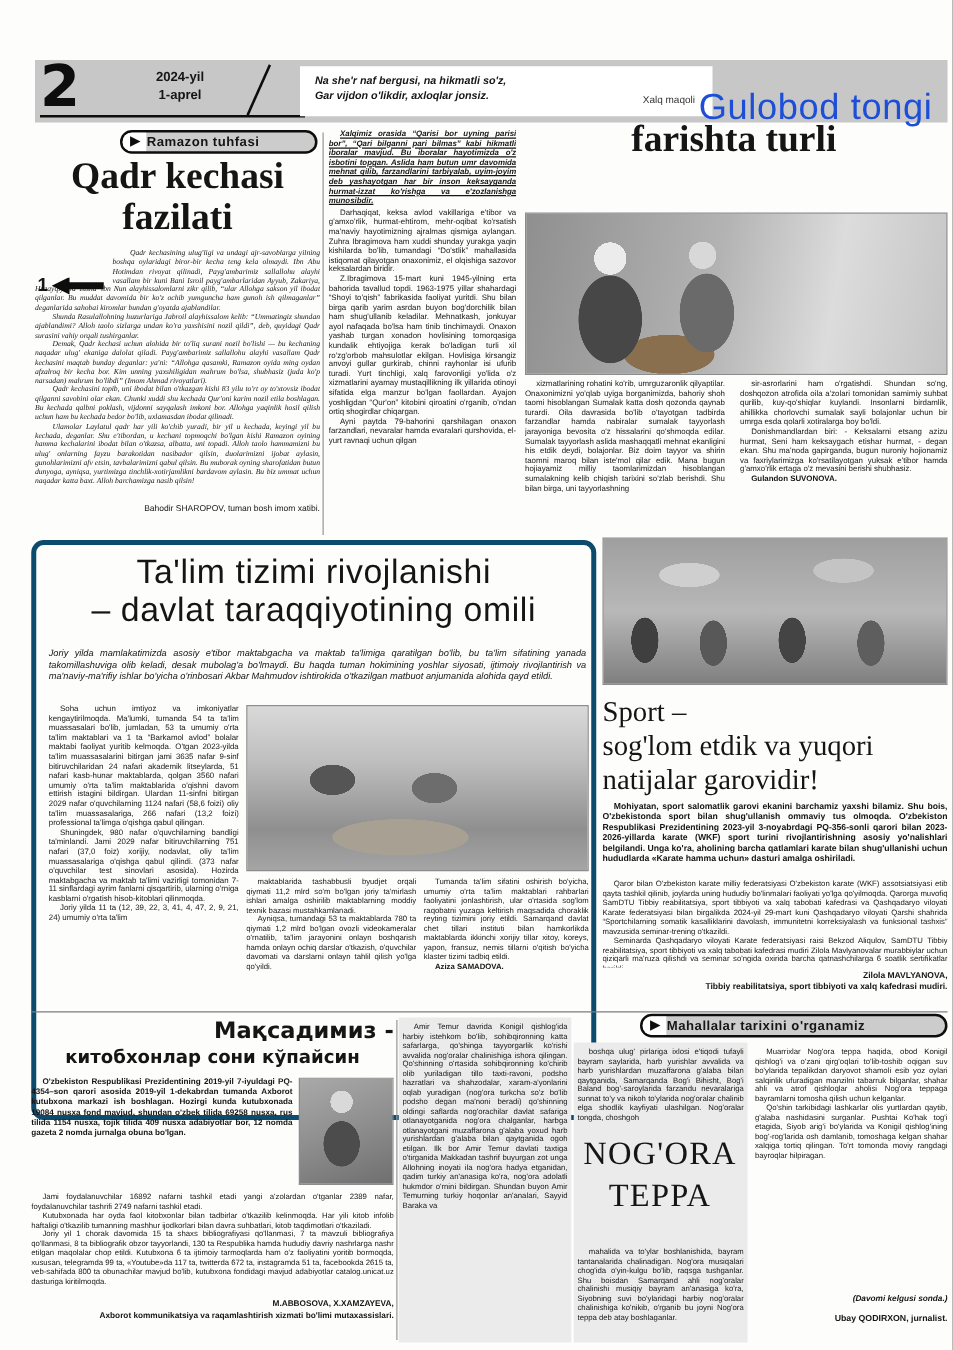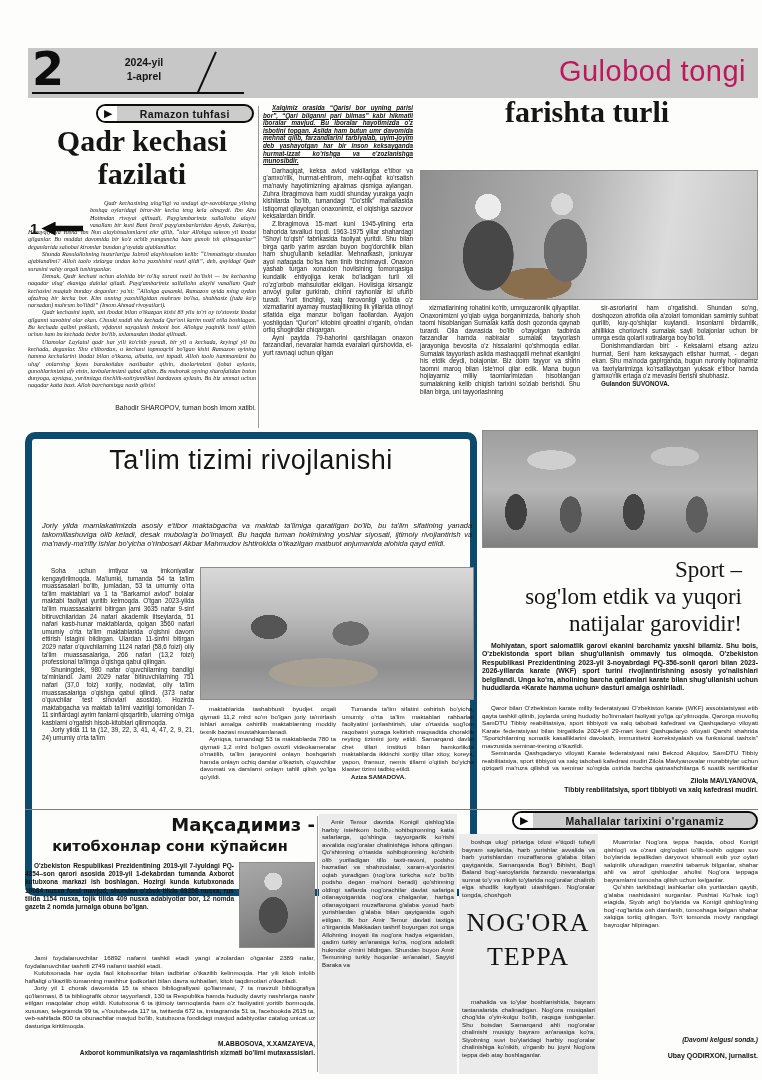--- a/index.html
+++ b/index.html
@@ -11,28 +11,28 @@
   
   .masthead { left:28px; top:48px; width:730px; height:50px; background:#c7c7c7; }
   .pagenum  { left:4px; top:-6px; font:bold 46px "DejaVu Sans", sans-serif; color:#0d0d0d; }
   .mast-underline { left:4px; top:44px; width:212px; height:2px; background:#0d0d0d; }
   .dateblock { left:66px; top:8px; width:100px; text-align:center;
                font:bold 10.5px "Liberation Sans", sans-serif; line-height:1.3; }
   .slash { left:178px; top:2px; width:2px; height:44px; background:#0d0d0d; transform:rotate(24deg); }
   .epigraph { left:212px; top:5px; width:330px; height:40px; background:#ffffff; padding:5px 10px 0 12px; }
   .ep-lines { font:bold italic 8.6px "Liberation Sans", sans-serif; font-style:italic; line-height:1.45; }
   .ep-src { position:absolute; right:14px; bottom:9px; font:8px "Liberation Sans", sans-serif; color:#333; }
-  .brand { right:12px; top:7px; font:29px "Liberation Sans", sans-serif; letter-spacing:.5px; color:#be185d; }
+  .brand { right:12px; top:22px; font:29px "Liberation Sans", sans-serif; letter-spacing:.5px; color:#1d4ed8; }
 
   
   .capsule { display:flex; align-items:center; border:2px solid #0d0d0d; border-radius:10px;
              background:#cccccc; overflow:hidden; height:19px; }
   .capsule .arr { background:#fff; color:#0d0d0d; font-size:11px; line-height:15px; padding:0 5px 0 6px; height:100%;
                   display:flex; align-items:center; }
-  .capsule .cap-label { flex:1; text-align:center; font-weight:bold; font-size:10.5px; letter-spacing:.4px; }
+  .capsule .cap-label { flex:1; text-align:left; font-weight:bold; font-size:10.5px; letter-spacing:.4px; }
 
   
   .col { overflow:hidden; }
   .col p { text-align:justify; text-indent:9px; }
   .sans62 { font-size:6.2px; line-height:7.5px; }
   .sans63 { font-size:6.3px; line-height:7.6px; }
   .byline { font-weight:bold; text-align:right; }
 
   
   .qadr-rubric { left:96px; top:104px; width:158px; }
@@ -62,21 +62,21 @@
       radial-gradient(circle 13px at 20% 28%, #ececec 0 99%, transparent 100%),
       radial-gradient(circle 11px at 42% 26%, #d8d8d8 0 99%, transparent 100%),
       radial-gradient(ellipse 42px 58px at 20% 66%, #474747 0 60%, transparent 61%),
       radial-gradient(ellipse 36px 52px at 43% 62%, #6a6a6a 0 60%, transparent 61%),
       radial-gradient(ellipse 60px 26px at 34% 88%, #8a6f4f 0 60%, transparent 61%),
       linear-gradient(100deg,#8f8f8f 0%,#b3b3b3 45%,#dcdcdc 72%,#c4c4c4 100%); }
   .sar-col2 { left:420px; top:304px; width:160px; height:124px; }
   .sar-col3 { left:592px; top:304px; width:166px; height:124px; }
 
   
-  .talim-box { left:25px; top:432px; width:452px; height:464px; border:7px solid #0c4a6e; border-radius:10px; }
+  .talim-box { left:25px; top:432px; width:452px; height:464px; border:4px solid #0c4a6e; border-radius:10px; }
   .talim-title { position:absolute; left:0; top:6px; width:100%; text-align:center;
                  font:27px "Liberation Sans", sans-serif; line-height:31px; letter-spacing:.5px; }
   .talim-lead { position:absolute; left:10px; top:82px; width:430px;
                 font-weight:normal; font-style:italic; font-size:7.4px; line-height:9px; text-align:justify; }
   .talim-col1 { position:absolute; left:10px; top:128px; width:152px; height:238px; }
   .photo-talim { position:absolute; left:168px; top:128px; width:274px; height:133px;
     background:
       radial-gradient(ellipse 30px 20px at 25% 45%, #555 0 60%, transparent 61%),
       radial-gradient(ellipse 30px 20px at 55% 50%, #6d6d6d 0 60%, transparent 61%),
       radial-gradient(ellipse 90px 24px at 45% 80%, #a8a093 0 60%, transparent 61%),
@@ -87,21 +87,21 @@
   
   .photo-sport { left:482px; top:430px; width:276px; height:118px;
     background:
       radial-gradient(ellipse 18px 30px at 12% 70%, #3f3f3f 0 60%, transparent 61%),
       radial-gradient(ellipse 18px 30px at 32% 72%, #585858 0 60%, transparent 61%),
       radial-gradient(ellipse 18px 30px at 55% 70%, #444 0 60%, transparent 61%),
       radial-gradient(ellipse 18px 30px at 78% 72%, #5e5e5e 0 60%, transparent 61%),
       radial-gradient(ellipse 40px 16px at 25% 25%, #cfcfcf 0 60%, transparent 61%),
       radial-gradient(ellipse 40px 16px at 70% 22%, #c4c4c4 0 60%, transparent 61%),
       linear-gradient(180deg,#9f9f9f 0%,#b8b8b8 50%,#7f7f7f 100%); }
-  .sport-title { left:466px; top:556px; width:276px; text-align:right;
+  .sport-title { left:482px; top:556px; width:276px; text-align:left;
                  font:23px "Liberation Serif", serif; line-height:27px; }
   .sport-lead { left:482px; top:642px; width:276px; font-weight:bold; font-size:6.9px; line-height:8.4px; }
   .sport-body { left:482px; top:704px; width:276px; height:70px; }
   .sport-byline { left:482px; top:776px; width:276px; font-size:6.8px; line-height:9px; }
 
   .hrule { height:1px; background:#7d7d7d; }
 
   
   .kut-title1 { left:25px; top:814px; width:290px; text-align:right;
                 font:bold 18px "DejaVu Sans", sans-serif; }
@@ -137,20 +137,27 @@
 <div class="page">
 
   <header class="abs masthead">
     <div class="abs pagenum">2</div>
     <div class="abs mast-underline"></div>
     <div class="abs dateblock">
       <div>2024-yil</div>
       <div>1-aprel</div>
     </div>
     <div class="abs slash"></div>
+    <div class="abs epigraph">
+      <div class="ep-lines">
+        <div>Na she'r naf bergusi, na hikmatli so'z,</div>
+        <div>Gar vijdon o'likdir, axloqlar jonsiz.</div>
+      </div>
+      <div class="ep-src">Xalq maqoli</div>
+    </div>
     <div class="abs brand">Gulobod tongi</div>
   </header>
 
   <div class="abs capsule qadr-rubric">
     <span class="arr">▶</span>
     <span class="cap-label">Ramazon tuhfasi</span>
   </div>
   <div class="abs qadr-title">
     <div>Qadr  kechasi</div>
     <div>fazilati</div>
@@ -192,20 +199,21 @@
     <div>
         <p>sir-asrorlarini ham o'rgatishdi. Shundan so'ng, doshqozon atrofida oila a'zolari tomonidan samimiy suhbat qurilib, kuy-qo'shiqlar kuylandi. Insonlarni birdamlik, ahillikka chorlovchi sumalak sayli bolajonlar uchun bir umrga esda qolarli xotiralarga boy bo'ldi.</p>
         <p>Donishmandlardan biri: - Keksalarni etsang azizu hurmat, Seni ham keksaygach etishar hurmat, - degan ekan. Shu ma'noda gapirganda, bugun nuroniy hojionamiz va faxriylarimizga ko'rsatilayotgan yuksak e'tibor hamda g'amxo'rlik ertaga o'z mevasini berishi shubhasiz.</p>
       </div>
     <p class="byline">Gulandon SUVONOVA.</p>
   </div>
 
   <section class="abs talim-box">
     <div class="talim-title">
       <div>Ta'lim  tizimi  rivojlanishi</div>
+      <div>–  davlat  taraqqiyotining  omili</div>
     </div>
     <div class="talim-lead">Joriy yilda mamlakatimizda asosiy e'tibor maktabgacha va maktab ta'limiga qaratilgan bo'lib, bu ta'lim sifatining yanada takomillashuviga olib keladi, desak mubolag'a bo'lmaydi. Bu haqda tuman hokimining yoshlar siyosati, ijtimoiy rivojlantirish va ma'naviy-ma'rifiy ishlar bo'yicha o'rinbosari Akbar Mahmudov ishtirokida o'tkazilgan matbuot anjumanida alohida qayd etildi.</div>
     <div class="col sans63 talim-col1">
       <div>
           <p>Soha uchun imtiyoz va imkoniyatlar kengaytirilmoqda. Ma'lumki, tumanda 54 ta ta'lim muassasalari bo'lib, jumladan, 53 ta umumiy o'rta ta'lim maktablari va 1 ta “Barkamol avlod” bolalar maktabi faoliyat yuritib kelmoqda. O'tgan 2023-yilda ta'lim muassasalarini bitirgan jami 3635 nafar 9-sinf bitiruvchilaridan 24 nafari akademik litseylarda, 51 nafari kasb-hunar maktablarda, qolgan 3560 nafari umumiy o'rta ta'lim maktablarida o'qishni davom ettirish istagini bildirgan. Ulardan 11-sinfni bitirgan 2029 nafar o'quvchilarning 1124 nafari (58,6 foizi) oliy ta'lim muassasalariga, 266 nafari (13,2 foizi) professional ta'limga o'qishga qabul qilingan.</p>
           <p>Shuningdek, 980 nafar o'quvchilarning bandligi ta'minlandi. Jami 2029 nafar bitiruvchilarning 751 nafari (37,0 foiz) xorijiy, nodavlat, oliy ta'lim muassasalariga o'qishga qabul qilindi. (373 nafar o'quvchilar test sinovlari asosida). Hozirda maktabgacha va maktab ta'limi vazirligi tomonidan 7-11 sinflardagi ayrim fanlarni qisqartirib, ularning o'rniga kasblarni o'rgatish hisob-kitoblari qilinmoqda.</p>
           <p>Joriy yilda 11 ta (12, 39, 22, 3, 41, 4, 47, 2, 9, 21, 24) umumiy o'rta ta'lim</p>
         </div>
     </div>
     <div class="photo photo-talim"></div>

